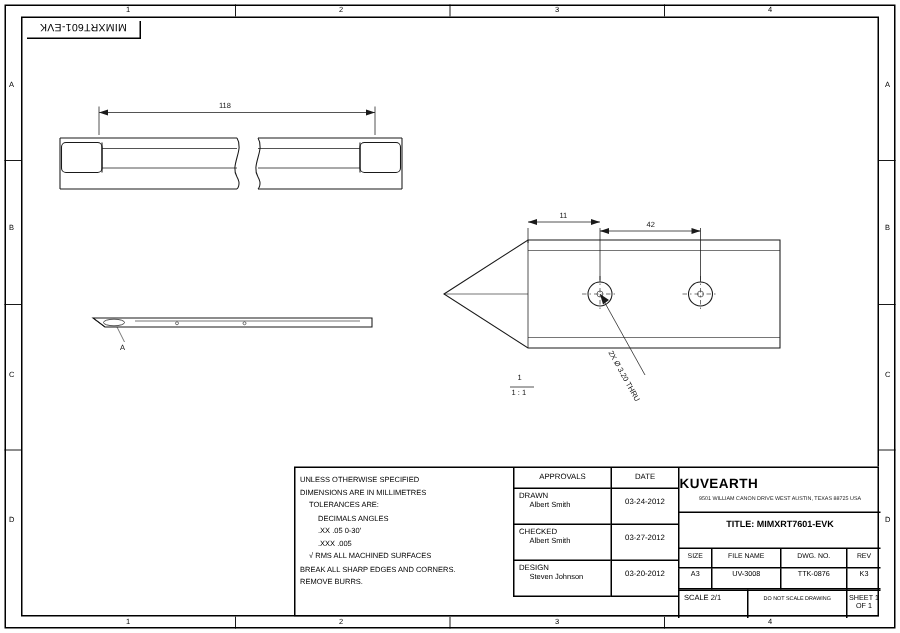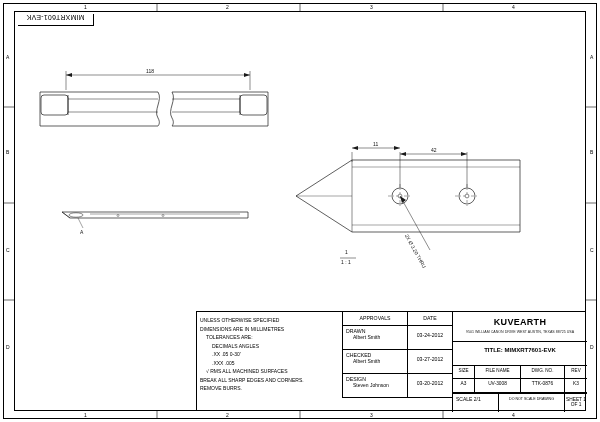--- a/index.html
+++ b/index.html
@@ -118,21 +118,21 @@
     padding-left: 10px;
   }
   .datecell {
     font-size: 5.2px;
     text-align: center;
     padding-top: 6px;
   }
   .company {
     font-size: 9px;
     font-weight: bold;
-    text-align: center;
+    text-align: left;
     padding-top: 5px;
     letter-spacing: .3px;
   }
   .address {
     font-size: 3.6px;
     text-align: center;
     padding-top: 3px;
     color: #222;
   }
   .titlerow {

